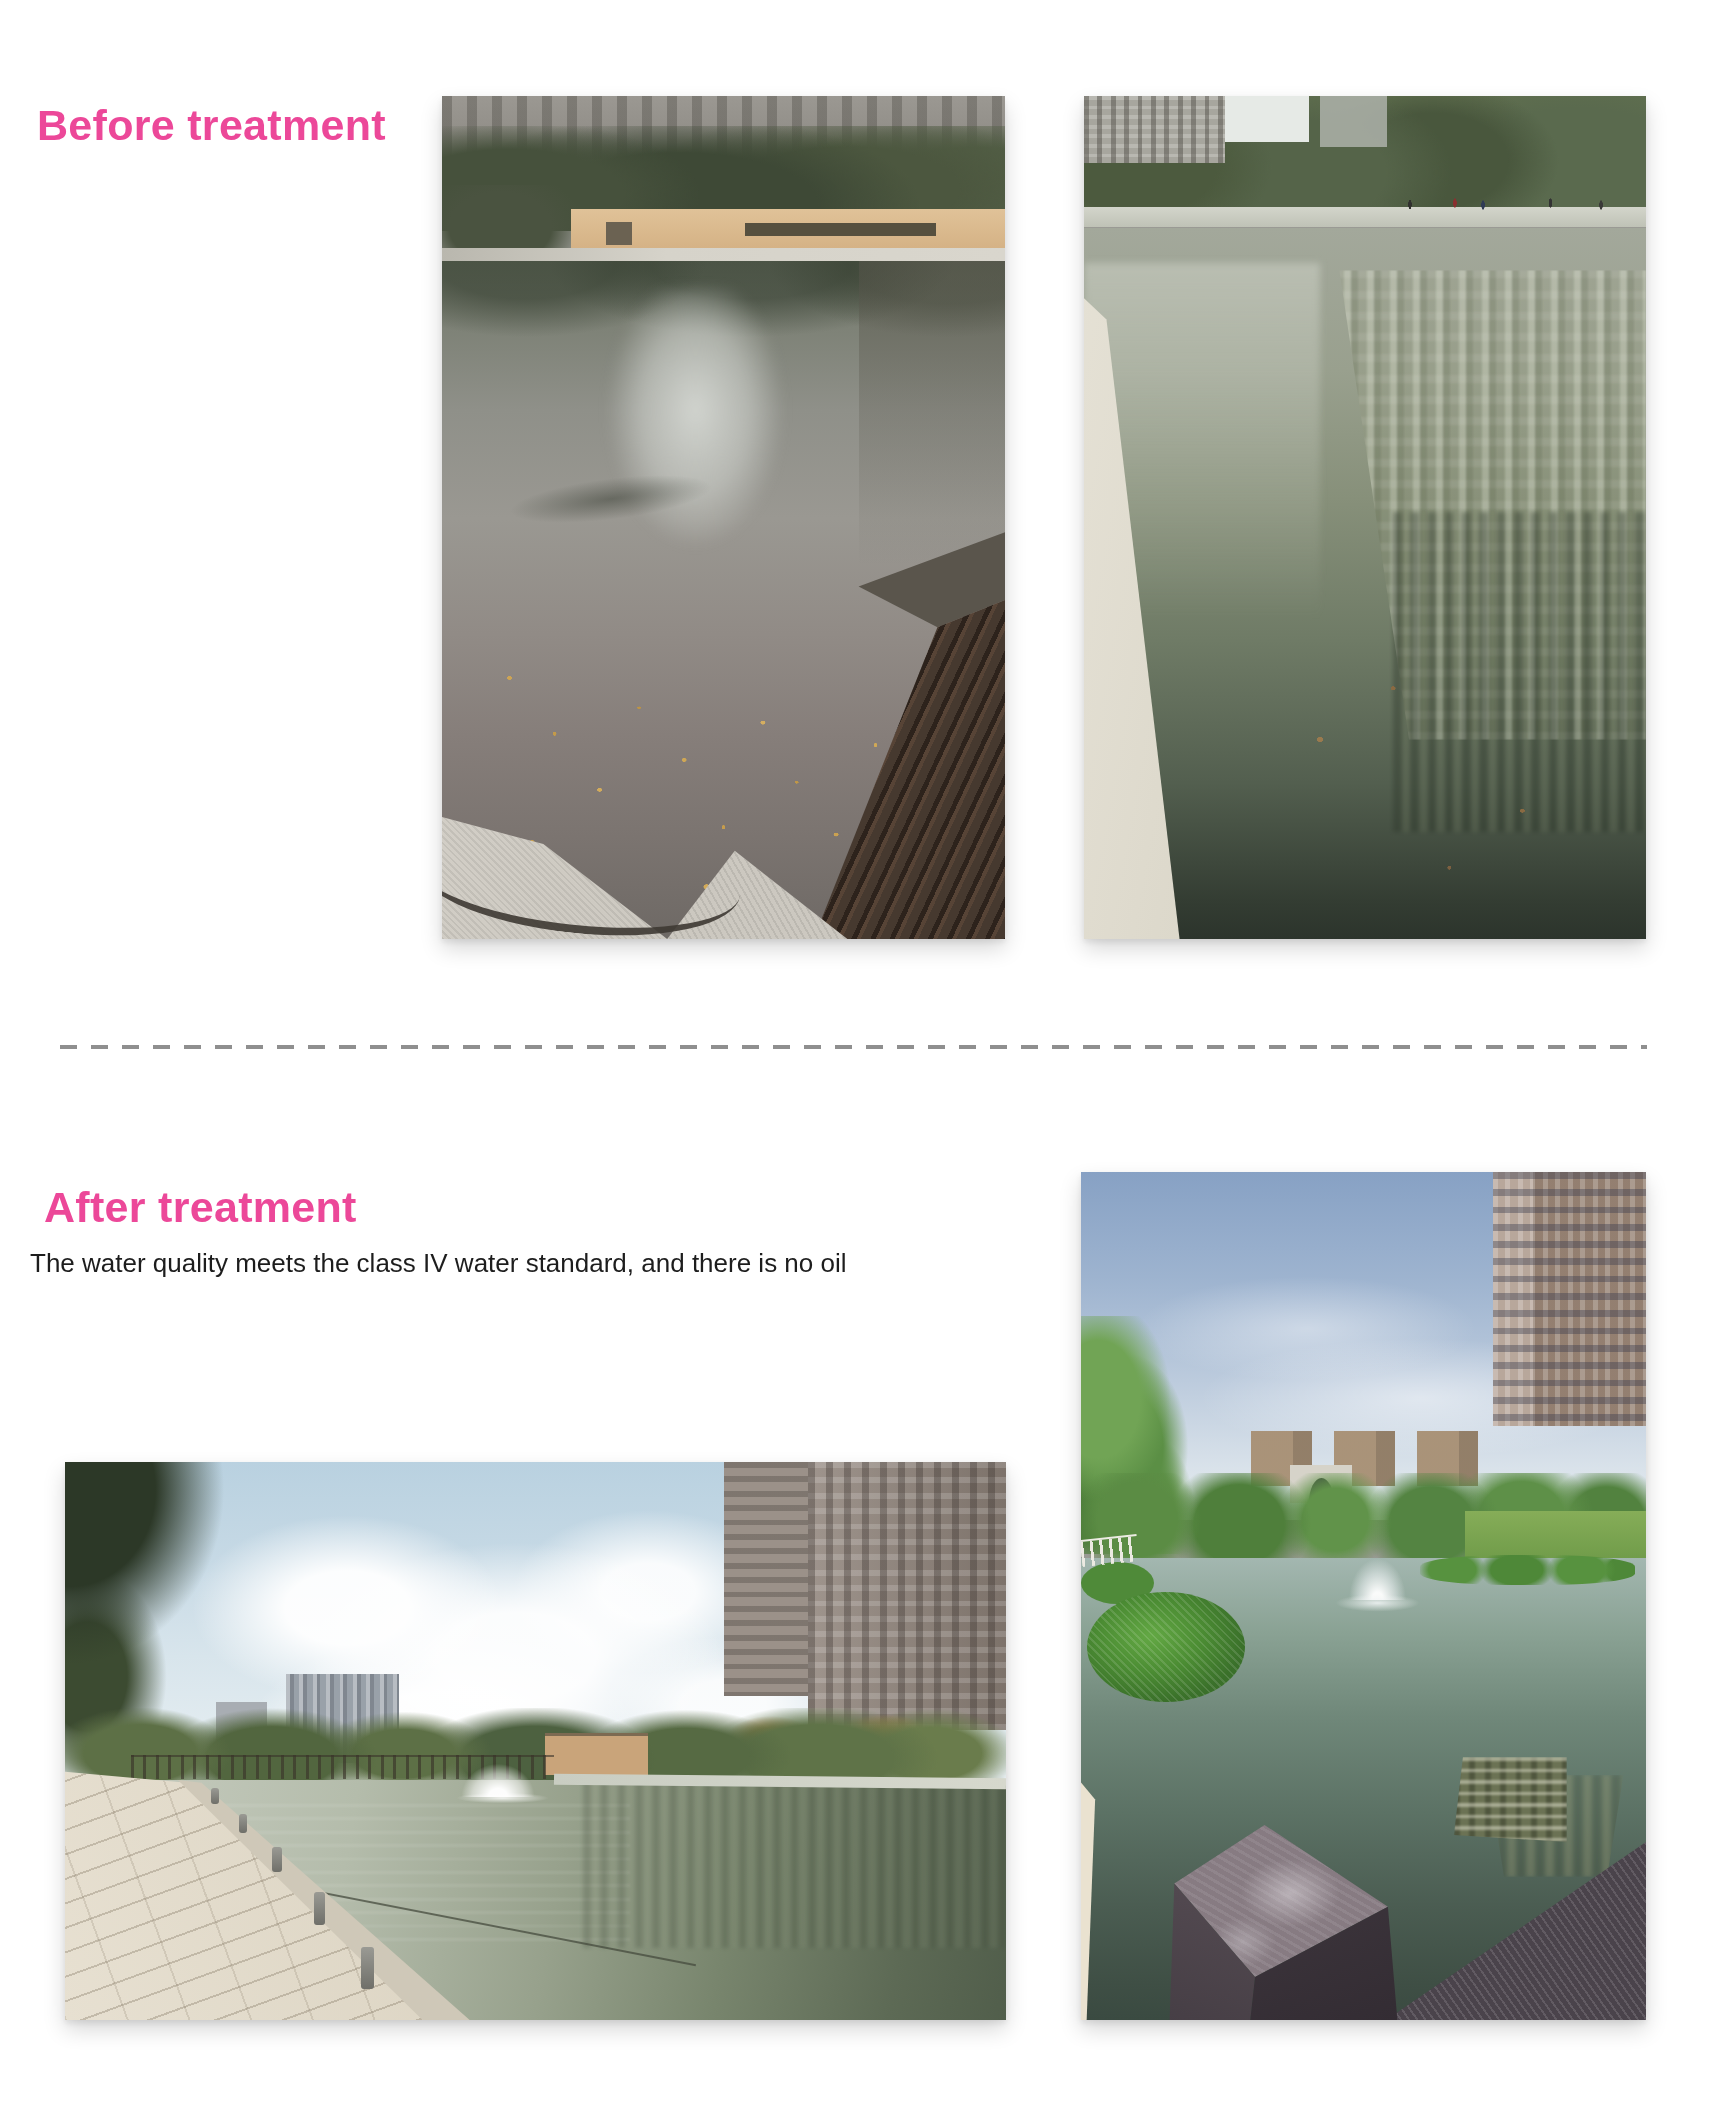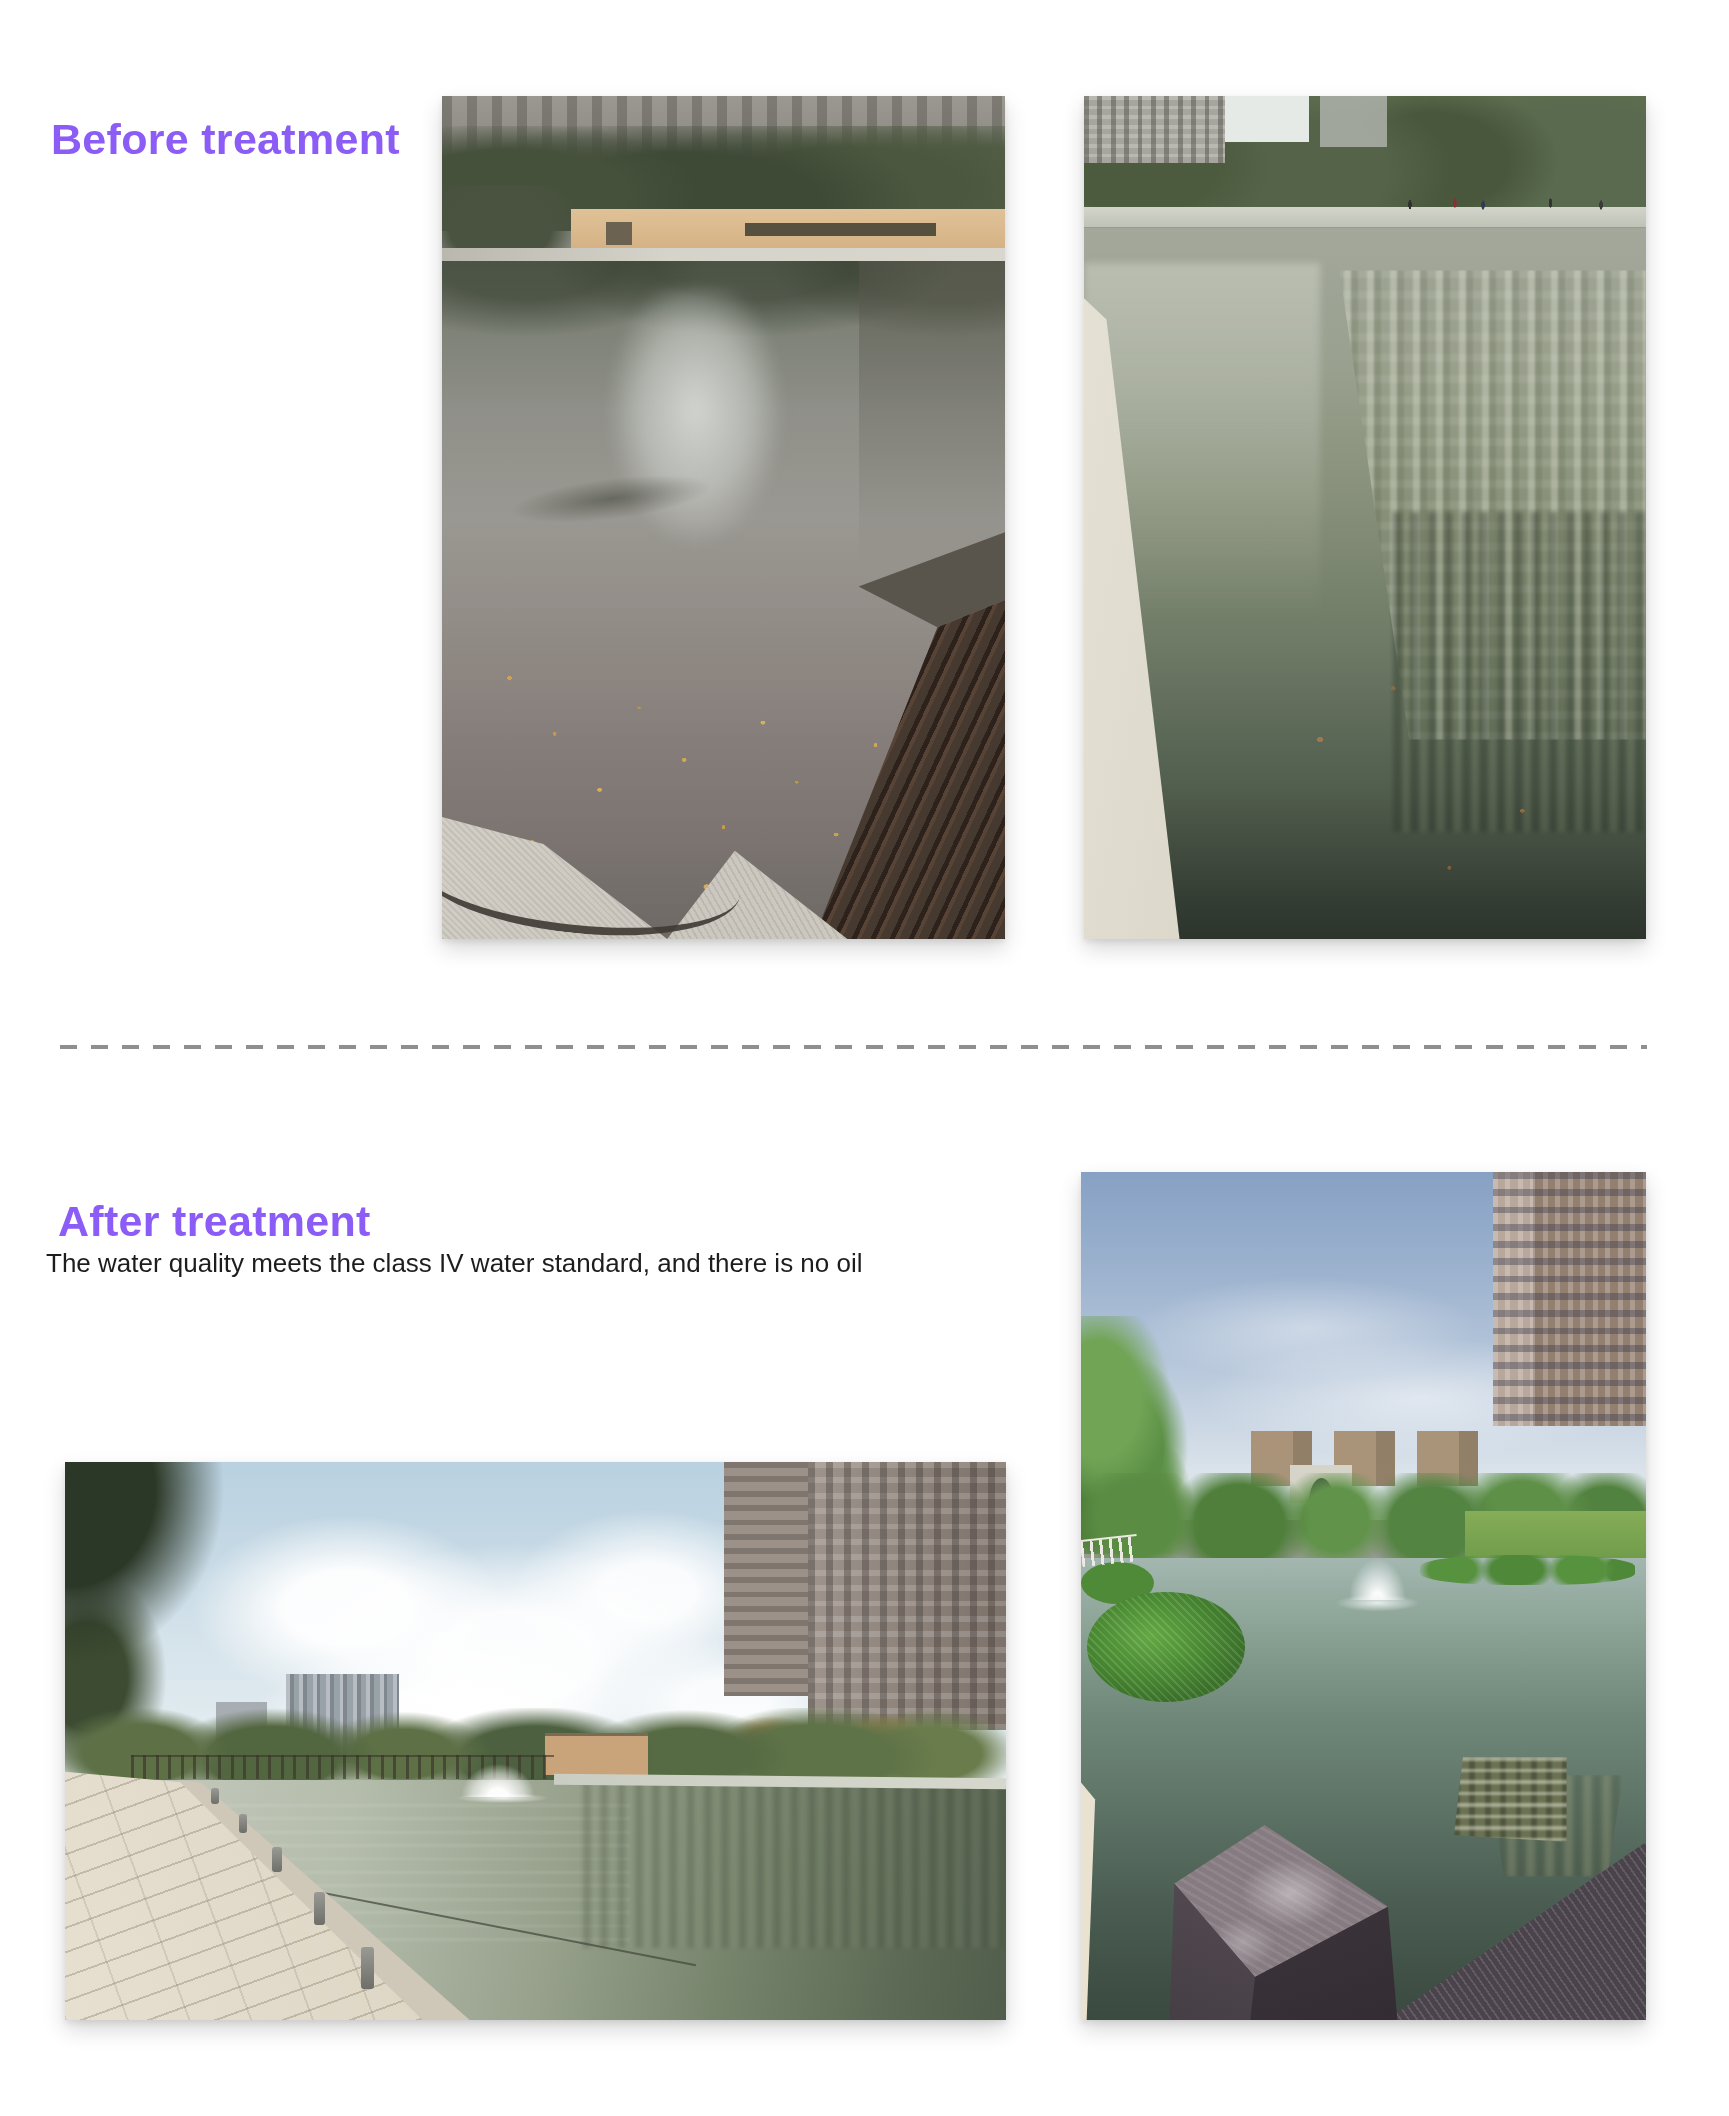--- a/index.html
+++ b/index.html
@@ -1,20 +1,20 @@
 <!DOCTYPE html>
 <html><head>
 <meta charset="utf-8">
 <style>
   html,body{margin:0;padding:0;background:#fff;}
   .page{position:relative;width:1729px;height:2116px;background:#ffffff;
         font-family:"Liberation Sans",sans-serif;overflow:hidden;}
 
-  .section-heading{position:absolute;margin:16px;font-weight:bold;font-size:43px;
-        color:#8b5cf6;letter-spacing:0.3px;white-space:nowrap;}
+  .section-heading{position:absolute;margin:2px;font-weight:bold;font-size:43px;
+        color:#ec4899;letter-spacing:0.3px;white-space:nowrap;}
   .para{position:absolute;}
   .para .line{font-size:26px;line-height:41px;color:#1d1d1d;white-space:nowrap;}
 
   .divider{position:absolute;left:60px;top:1045px;width:1587px;height:3.8px;
         background:repeating-linear-gradient(90deg,#8f8f8f 0 17.3px,transparent 17.3px 31px);}
 
   .photo{position:absolute;overflow:hidden;background:#9a9a94;
         box-shadow:0 9.6px 21px rgba(0,0,0,.16),0 2.9px 5.8px rgba(0,0,0,.08);}
   .photo div{position:absolute;}
 
@@ -314,21 +314,21 @@
       <div class="p2-refl-dark"></div>
       <div class="p2-leaves"></div>
     </div>
     <div class="p2-wall"></div>
   </div>
 
   <div class="divider"></div>
 
   <h1 class="section-heading" style="left:42px;top:1181px;">After treatment</h1>
 
-  <div class="para" style="left:46px;top:1243px;">
+  <div class="para" style="left:30px;top:1243px;">
     <div class="line">The water quality meets the class IV water standard, and there is no oil</div>
   </div>
 
   <div class="photo p3">
     <div class="p3-sky">
       <div class="p3-clouds"></div>
     </div>
     <div class="p3-bldgA"></div>
     <div class="p3-bldgB"></div>
     <div class="p3-midbldg"></div>

